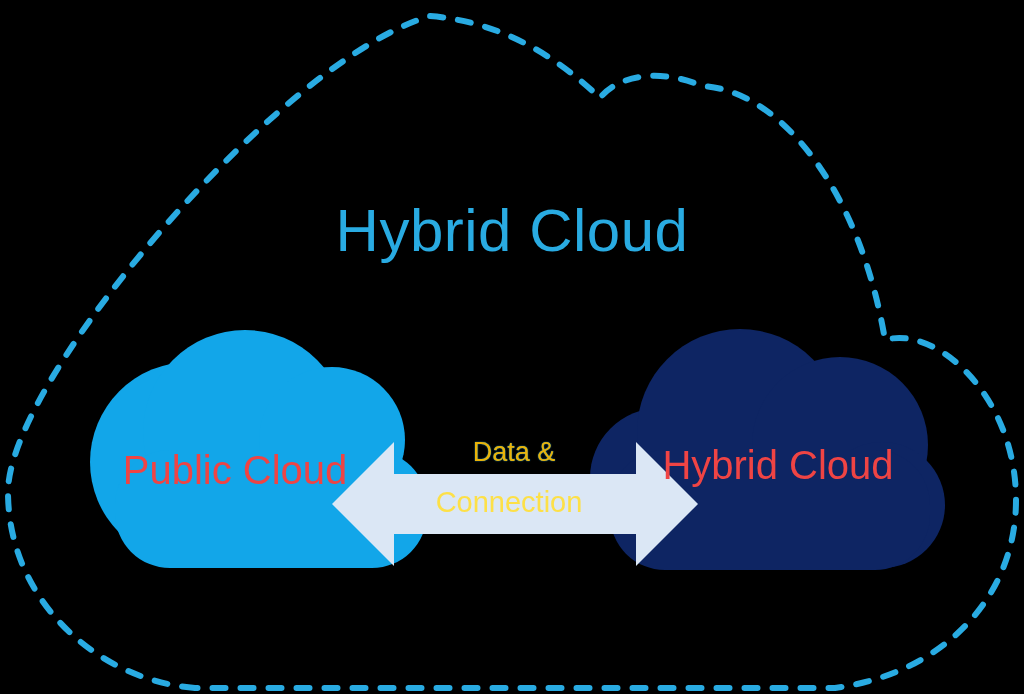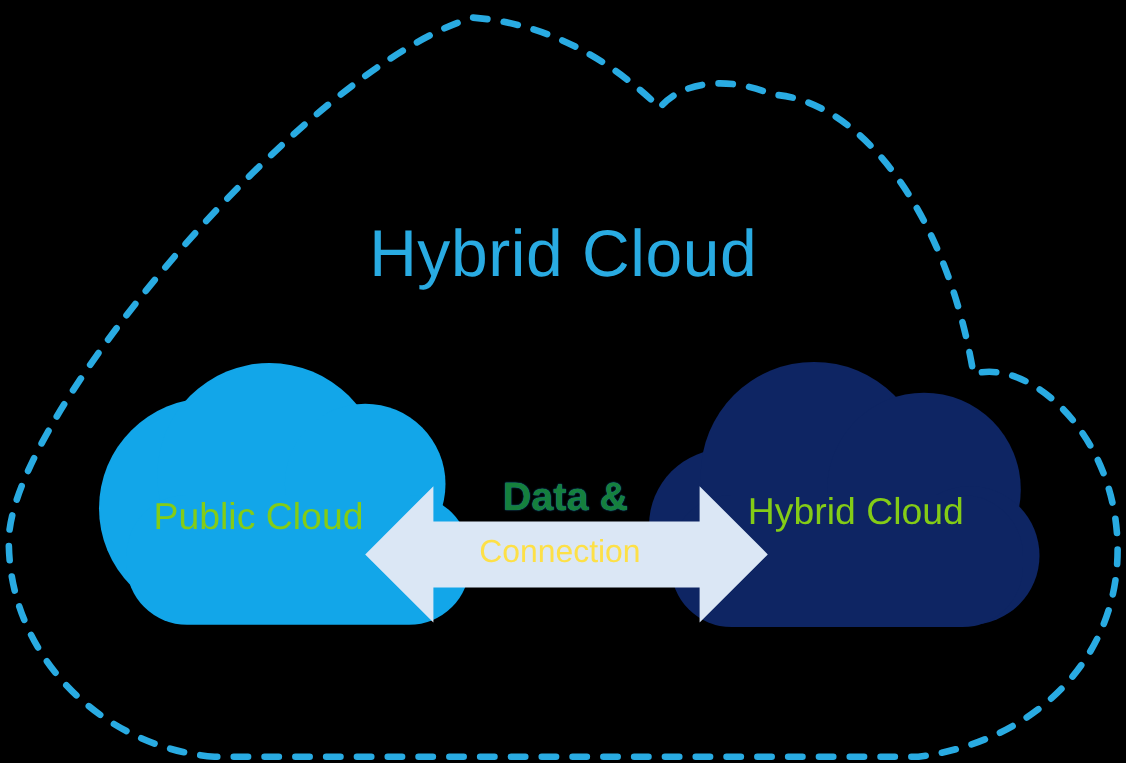--- a/index.html
+++ b/index.html
@@ -3,25 +3,25 @@
 <meta charset="utf-8">
 <style>
   html,body{margin:0;padding:0;background:#000;}
   .stage{
     position:relative;width:1024px;height:694px;background:#000000;
     font-family:"Liberation Sans",sans-serif;overflow:hidden;
   }
   .scene{position:absolute;left:0;top:0;width:1024px;height:694px;}
   .t{position:absolute;transform:translate(-50%,-50%);white-space:nowrap;line-height:1;}
   .title{left:512px;top:231px;font-size:60px;font-weight:400;color:#29ABE2;letter-spacing:0.5px;}
-  .node-label{font-size:34px;font-weight:400;color:#84cc16;}
+  .node-label{font-size:40px;font-weight:400;color:#ef4444;}
   .public-label{left:235px;top:470px;}
   .private-label{left:778px;top:465px;}
   .conn-outer{
-    font-size:36px;font-weight:700;color:#15803d;
+    font-size:27px;font-weight:400;color:#eab308;
     text-shadow:0 0 1px rgba(41,171,226,.85), 0 0 2px rgba(41,171,226,.35);
   }
   .conn-top{left:514px;top:452px;}
   .conn-bottom{left:518px;top:552px;}
   .conn-mid{left:509px;top:502px;font-size:29px;font-weight:400;color:#fde047;}
 </style>
 </head>
 <body>
 
 <div class="stage">

